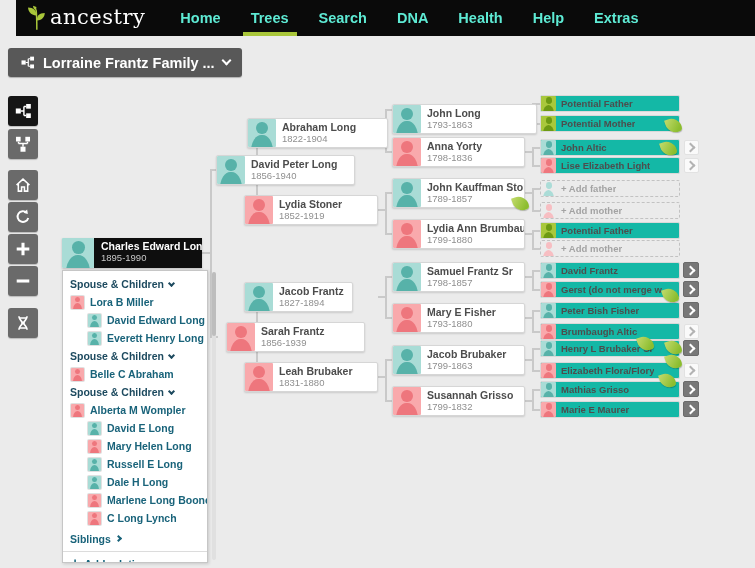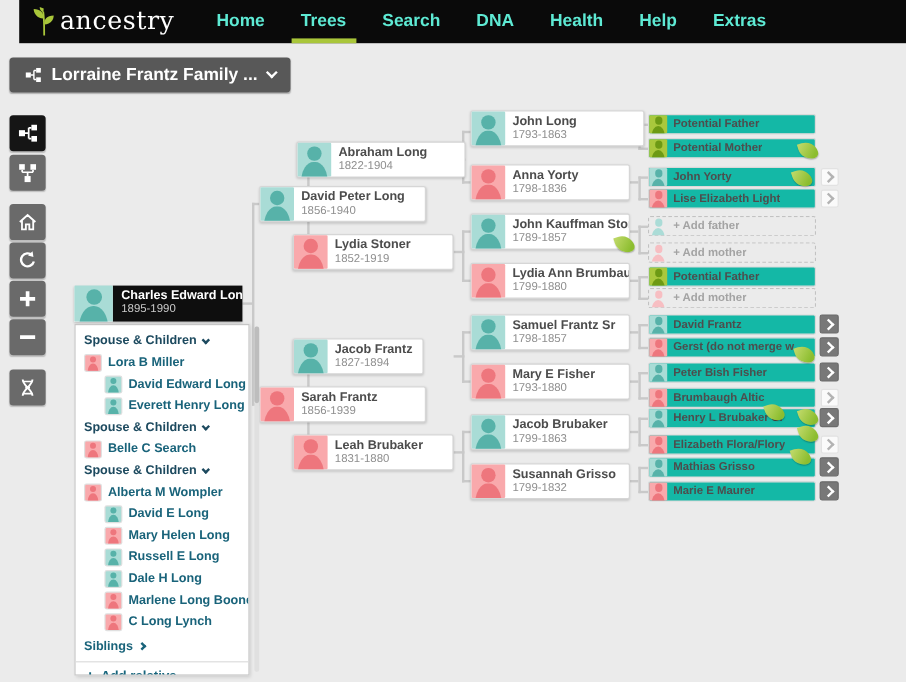--- a/index.html
+++ b/index.html
@@ -254,36 +254,36 @@
         <div class="pyears">1852-1919</div>
       </div>
   </div>
   <div class="pcard" style="left:244px;top:246px;width:109px">
     <div class="photo male"></div>
     <div class="pinfo">
         <div class="pname">Jacob Frantz</div>
         <div class="pyears">1827-1894</div>
       </div>
   </div>
-  <div class="pcard" style="left:216px;top:286px;width:139px">
+  <div class="pcard" style="left:226px;top:286px;width:139px">
     <div class="photo female"></div>
     <div class="pinfo">
         <div class="pname">Sarah Frantz</div>
         <div class="pyears">1856-1939</div>
       </div>
   </div>
   <div class="pcard" style="left:244px;top:326px;width:134px">
     <div class="photo female"></div>
     <div class="pinfo">
         <div class="pname">Leah Brubaker</div>
         <div class="pyears">1831-1880</div>
       </div>
   </div>
 
-  <div class="pcard" style="left:392px;top:56px;width:145px">
+  <div class="pcard" style="left:392px;top:68px;width:145px">
     <div class="photo male"></div>
     <div class="pinfo">
         <div class="pname">John Long</div>
         <div class="pyears">1793-1863</div>
       </div>
   </div>
   <div class="pcard" style="left:392px;top:101px;width:133px">
     <div class="photo female"></div>
     <div class="pinfo">
         <div class="pname">Anna Yorty</div>
@@ -336,21 +336,21 @@
   <div class="mrow" style="left:540px;top:59px">
       <div class="photo potential"></div>
       <div class="mlabel">Potential Father</div>
     </div>
   <div class="mrow" style="left:540px;top:79px">
       <div class="photo potential"></div>
       <div class="mlabel">Potential Mother</div>
     </div>
   <div class="mrow" style="left:540px;top:103px">
       <div class="photo male"></div>
-      <div class="mlabel">John Yorty</div>
+      <div class="mlabel">John Altic</div>
     </div>
   <div class="mrow" style="left:540px;top:121px">
       <div class="photo female"></div>
       <div class="mlabel">Lise Elizabeth Light</div>
     </div>
   <div class="mrow dashed" style="left:540px;top:144px">
       <div class="photo pale-male"></div>
       <div class="mlabel">+ Add father</div>
     </div>
   <div class="mrow dashed" style="left:540px;top:166px">
@@ -434,21 +434,21 @@
     <div class="prow child">
         <span class="photo male"></span>
         <span>Everett Henry Long</span>
       </div>
     <div class="phead">
         <span>Spouse &amp; Children</span>
         <span class="cdn"></span>
       </div>
     <div class="prow">
         <span class="photo female"></span>
-        <span>Belle C Search</span>
+        <span>Belle C Abraham</span>
       </div>
     <div class="phead">
         <span>Spouse &amp; Children</span>
         <span class="cdn"></span>
       </div>
     <div class="prow">
         <span class="photo female"></span>
         <span>Alberta M Wompler</span>
       </div>
     <div class="prow child">

